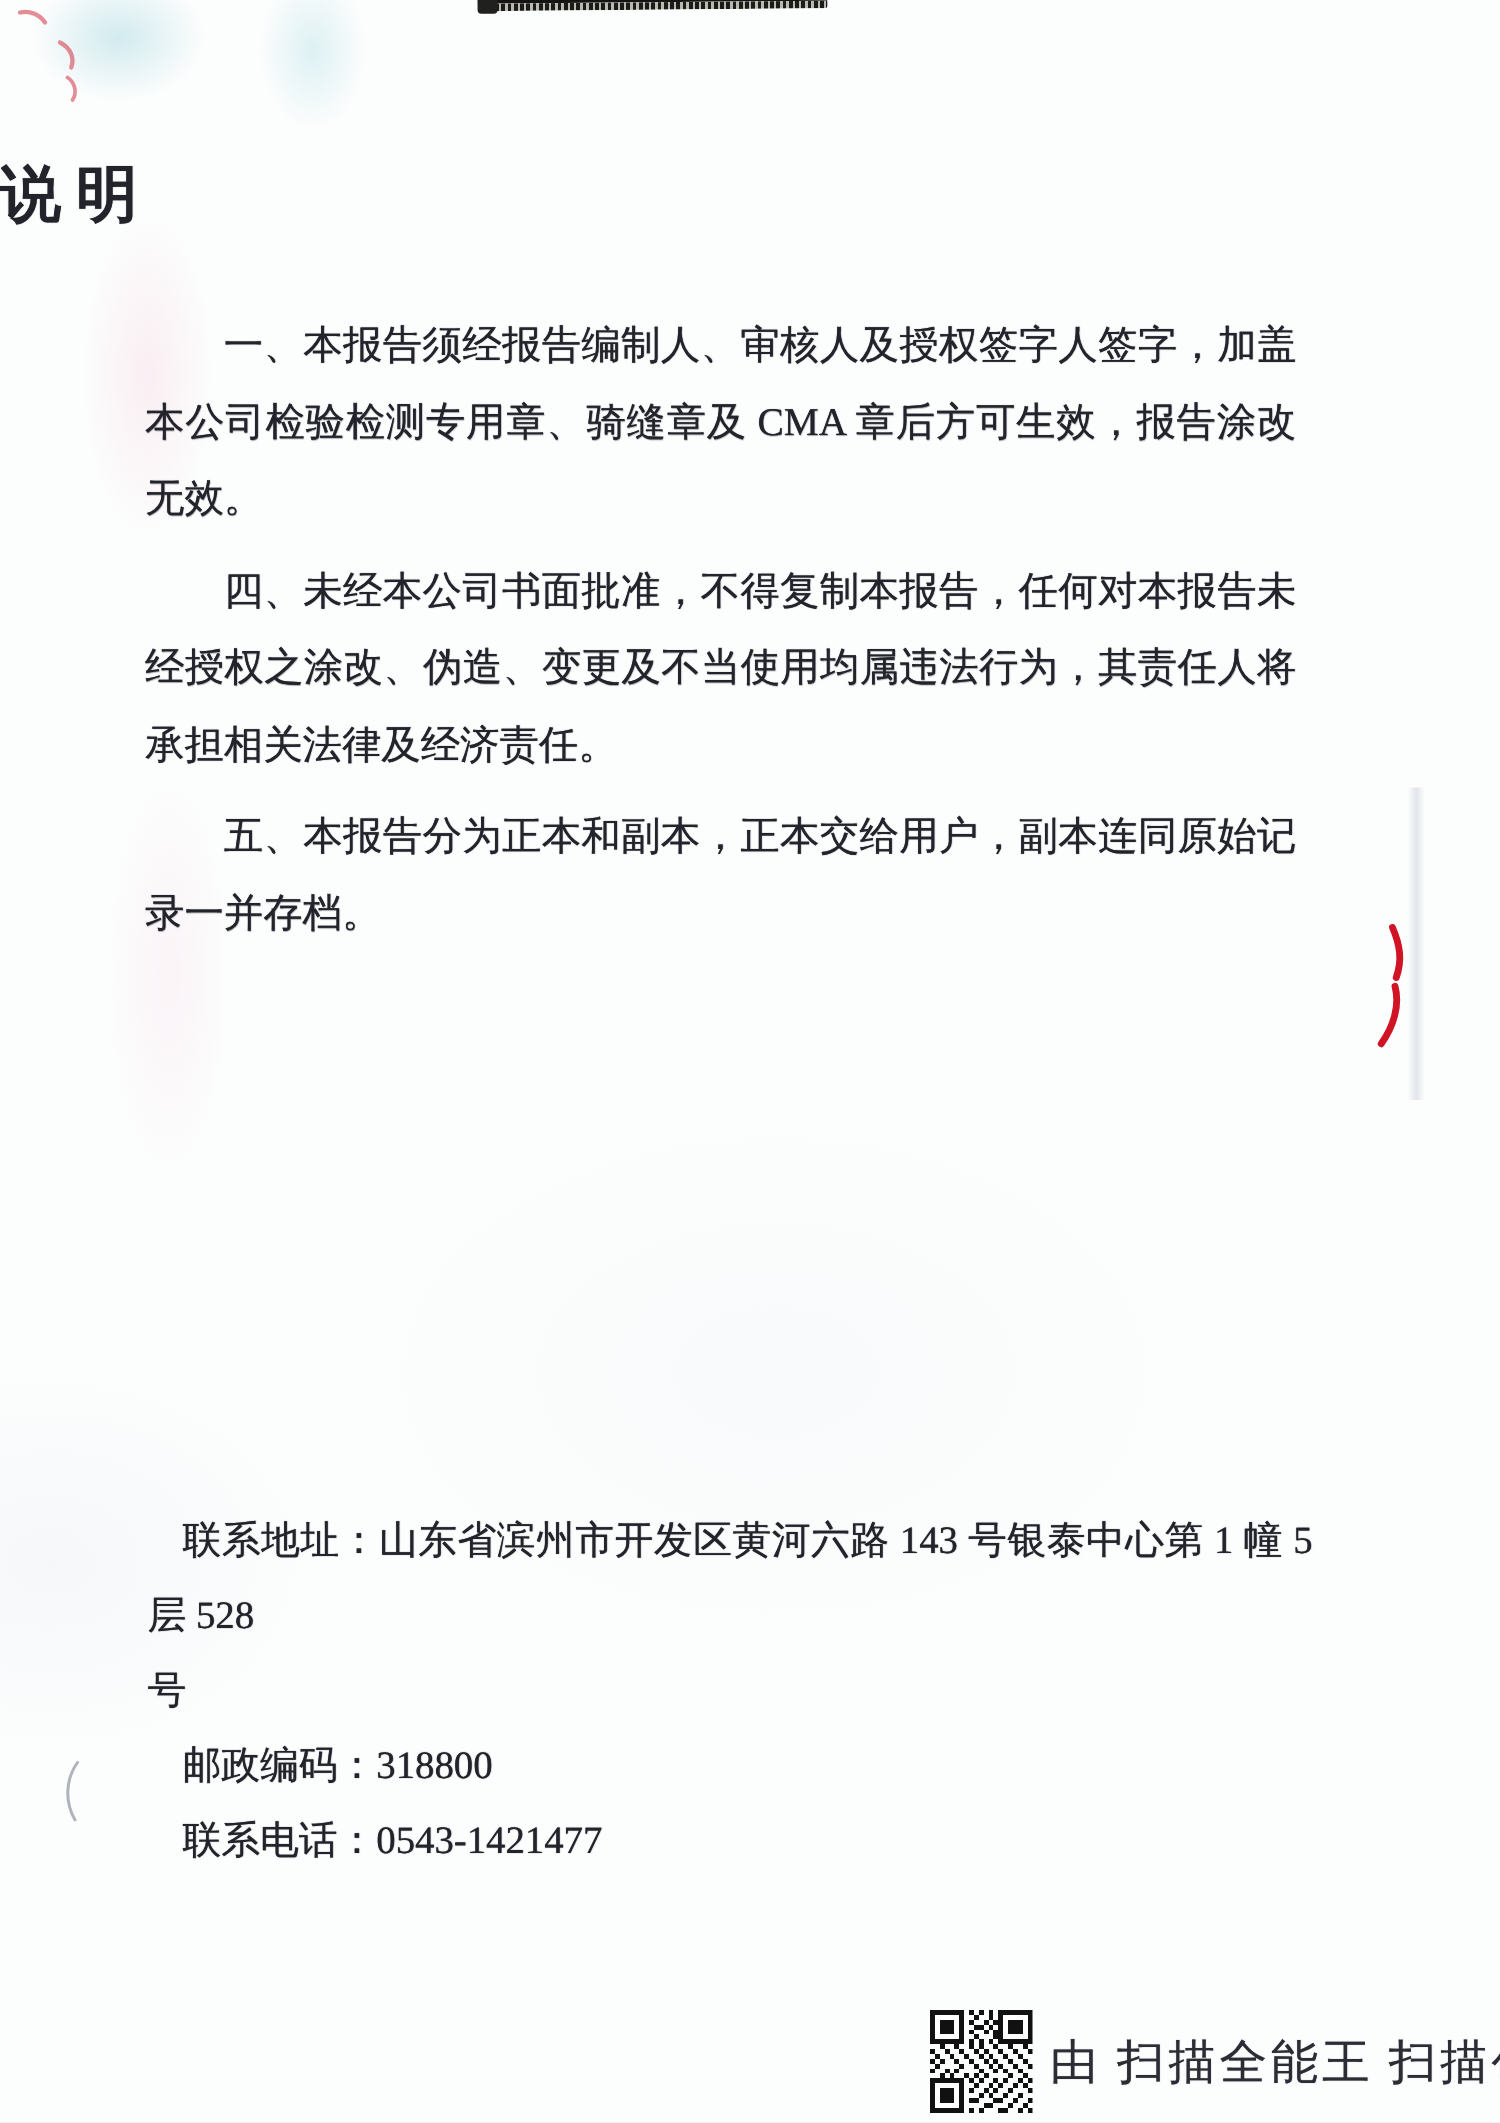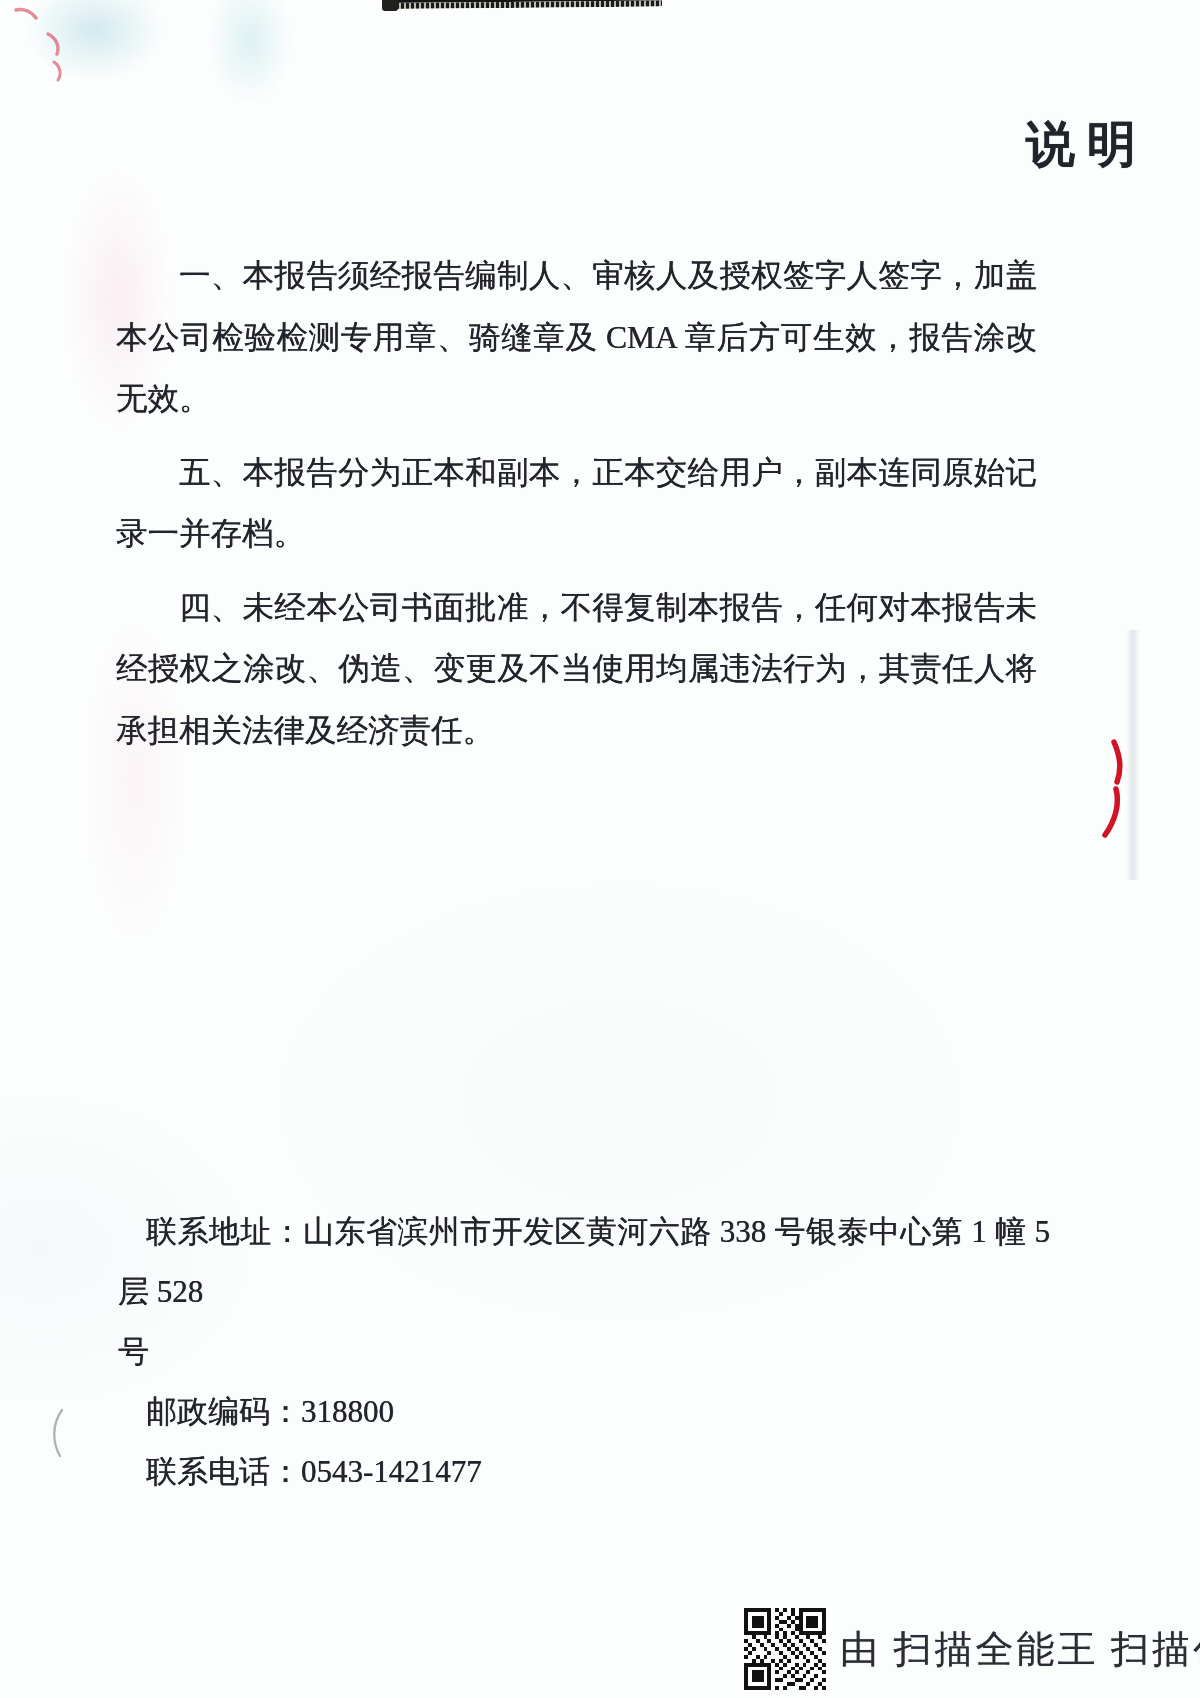--- a/index.html
+++ b/index.html
@@ -25,22 +25,22 @@
     position:absolute; left:386px; top:0; width:276px; height:9px;
     background:repeating-linear-gradient(90deg,#1b1b1a 0 3px,#b9b9ae 3px 5px);
     border-top:3px solid #141413; box-sizing:border-box;
     transform:rotate(-0.5deg); transform-origin:left top; border-radius:0 0 2px 2px;
   }
   .binding-strip::before{
     content:""; position:absolute; left:-4px; top:-3px; width:16px; height:11px; background:#20201f;
     border-radius:0 0 3px 3px;
   }
   .doc-title {
-    position:absolute; top:112px; left:0; width:100%; box-sizing:border-box;
-    padding-right:52px; text-align:right;
+    position:absolute; top:123px; left:0; width:100%; box-sizing:border-box;
+    padding-right:52px; text-align:left;
     font-size:49px; font-weight:600; letter-spacing:12px; margin:0;
     text-shadow:0 0 0.7px rgba(30,30,40,0.8);
   }
   .notes {
     position:absolute; top:233px; left:104px; width:945px;
     font-size:31.5px; line-height:61.5px; text-align:justify;
     text-shadow:0 0 0.6px rgba(35,35,45,0.85), 0.4px 0.4px 0.8px rgba(35,35,45,0.35);
   }
   .notes p { margin:12px; text-indent:2em; }
   .contact {
@@ -71,26 +71,26 @@
 <body>
 
 <div class="page">
 
   <div class="binding-strip"></div>
 
   <h1 class="doc-title">说明</h1>
 
   <div class="notes">
     <p>一、本报告须经报告编制人、审核人及授权签字人签字，加盖本公司检验检测专用章、骑缝章及 CMA 章后方可生效，报告涂改无效。</p>
+    <p>四、未经本公司书面批准，不得复制本报告，任何对本报告未经授权之涂改、伪造、变更及不当使用均属违法行为，其责任人将承担相关法律及经济责任。</p>
     <p>五、本报告分为正本和副本，正本交给用户，副本连同原始记录一并存档。</p>
-    <p>四、未经本公司书面批准，不得复制本报告，任何对本报告未经授权之涂改、伪造、变更及不当使用均属违法行为，其责任人将承担相关法律及经济责任。</p>
   </div>
 
   <div class="contact">
-    <p>联系地址：山东省滨州市开发区黄河六路 338 号银泰中心第 1 幢 5 层 528
+    <p>联系地址：山东省滨州市开发区黄河六路 143 号银泰中心第 1 幢 5 层 528
 号</p>
     <p>邮政编码：318800</p>
     <p>联系电话：0543-1421477</p>
   </div>
 
   <svg class="red-arc" width="30" height="106" viewBox="0 0 30 106" fill="none">
     <path d="M14 6 C20 20 22 32 17 46" stroke="#d01425" stroke-width="5.5" stroke-linecap="round"></path>
     <path d="M16 53 C20 68 15 85 5 99" stroke="#d01425" stroke-width="5.5" stroke-linecap="round"></path>
   </svg>
 

